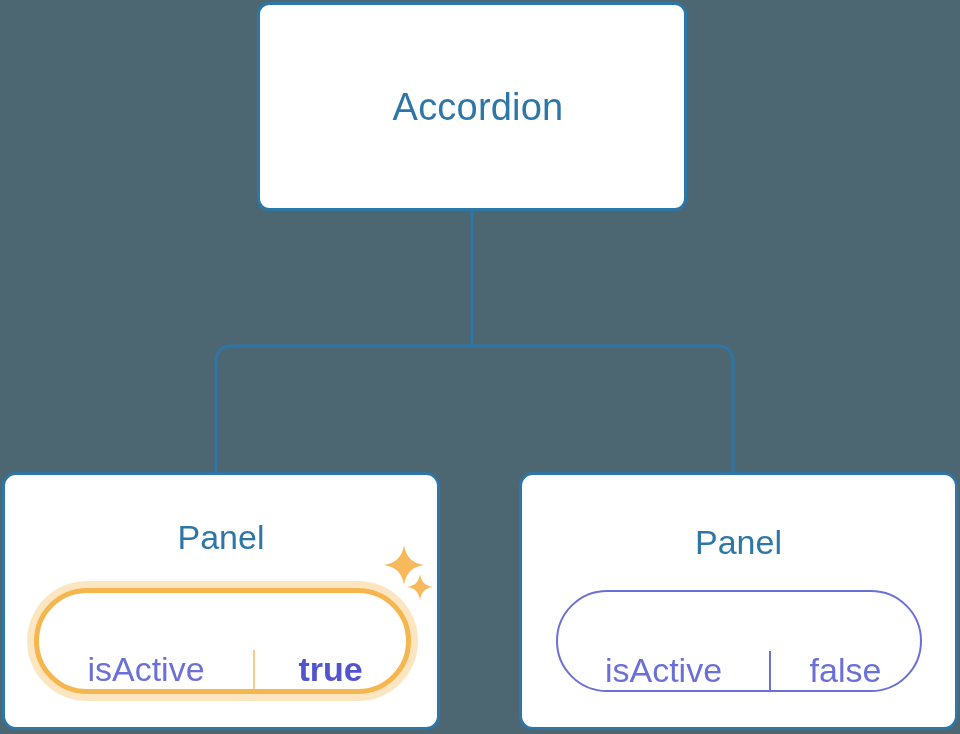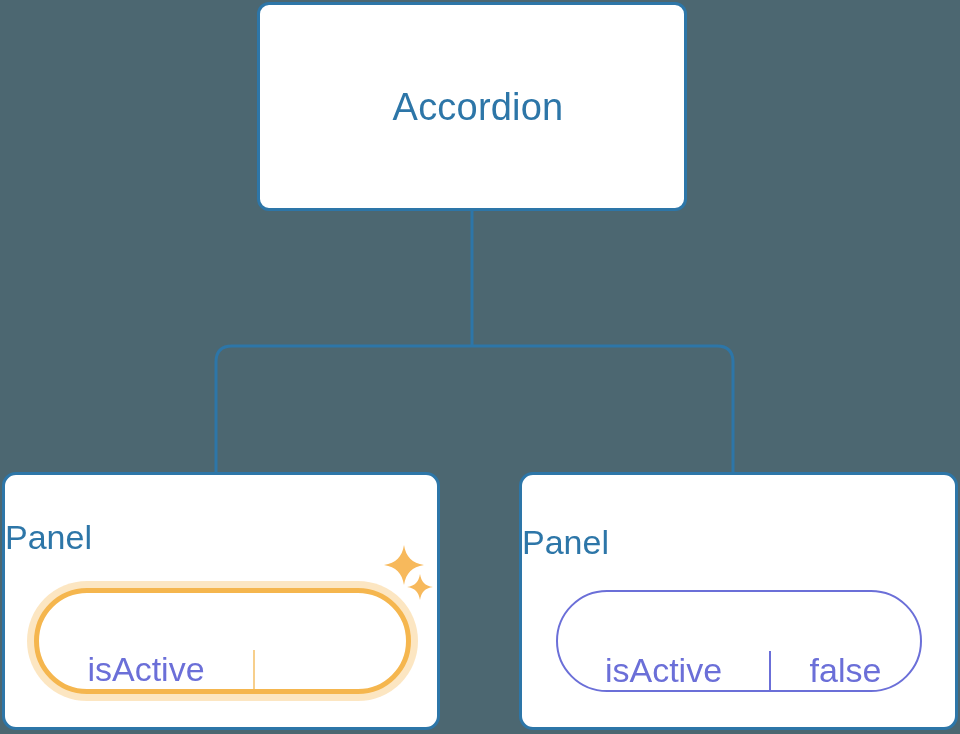--- a/index.html
+++ b/index.html
@@ -65,20 +65,21 @@
     left: 519px;
     top: 472px;
     width: 439px;
     height: 258px;
     border-radius: 14px;
   }
   .panel-title {
     position: absolute;
     left: 0;
     right: 0;
+    text-align: center;
     color: #2d76a8;
     font-size: 34px;
     line-height: 1;
   }
   #panel-left-card .panel-title { top: 45px; }
   #panel-right-card .panel-title { top: 50px; }
 
   
   .pill {
     position: absolute;
@@ -161,20 +162,21 @@
   <div class="node-card" id="root-card">
     <span class="node-title-root">Accordion</span>
   </div>
 
   <div class="node-card" id="panel-left-card">
     <span class="panel-title">Panel</span>
   </div>
 
   <div class="pill" id="pill-left">
     <span class="pill-cell pill-key">isActive</span>
+    <span class="pill-cell pill-value">true</span>
   </div>
 
   <svg class="sparkle" id="sparkle-large" width="42" height="42" viewBox="0 0 42 42">
     <path d="M21 1 C23 13 29 19 41 21 C29 23 23 29 21 41 C19 29 13 23 1 21 C13 19 19 13 21 1 Z" fill="#f7b95c"></path>
   </svg>
   <svg class="sparkle" id="sparkle-small" width="28" height="28" viewBox="0 0 28 28">
     <path d="M14 1 C15.4 9.2 18.8 12.6 27 14 C18.8 15.4 15.4 18.8 14 27 C12.6 18.8 9.2 15.4 1 14 C9.2 12.6 12.6 9.2 14 1 Z" fill="#f7b95c"></path>
   </svg>
 
   <div class="node-card" id="panel-right-card">

